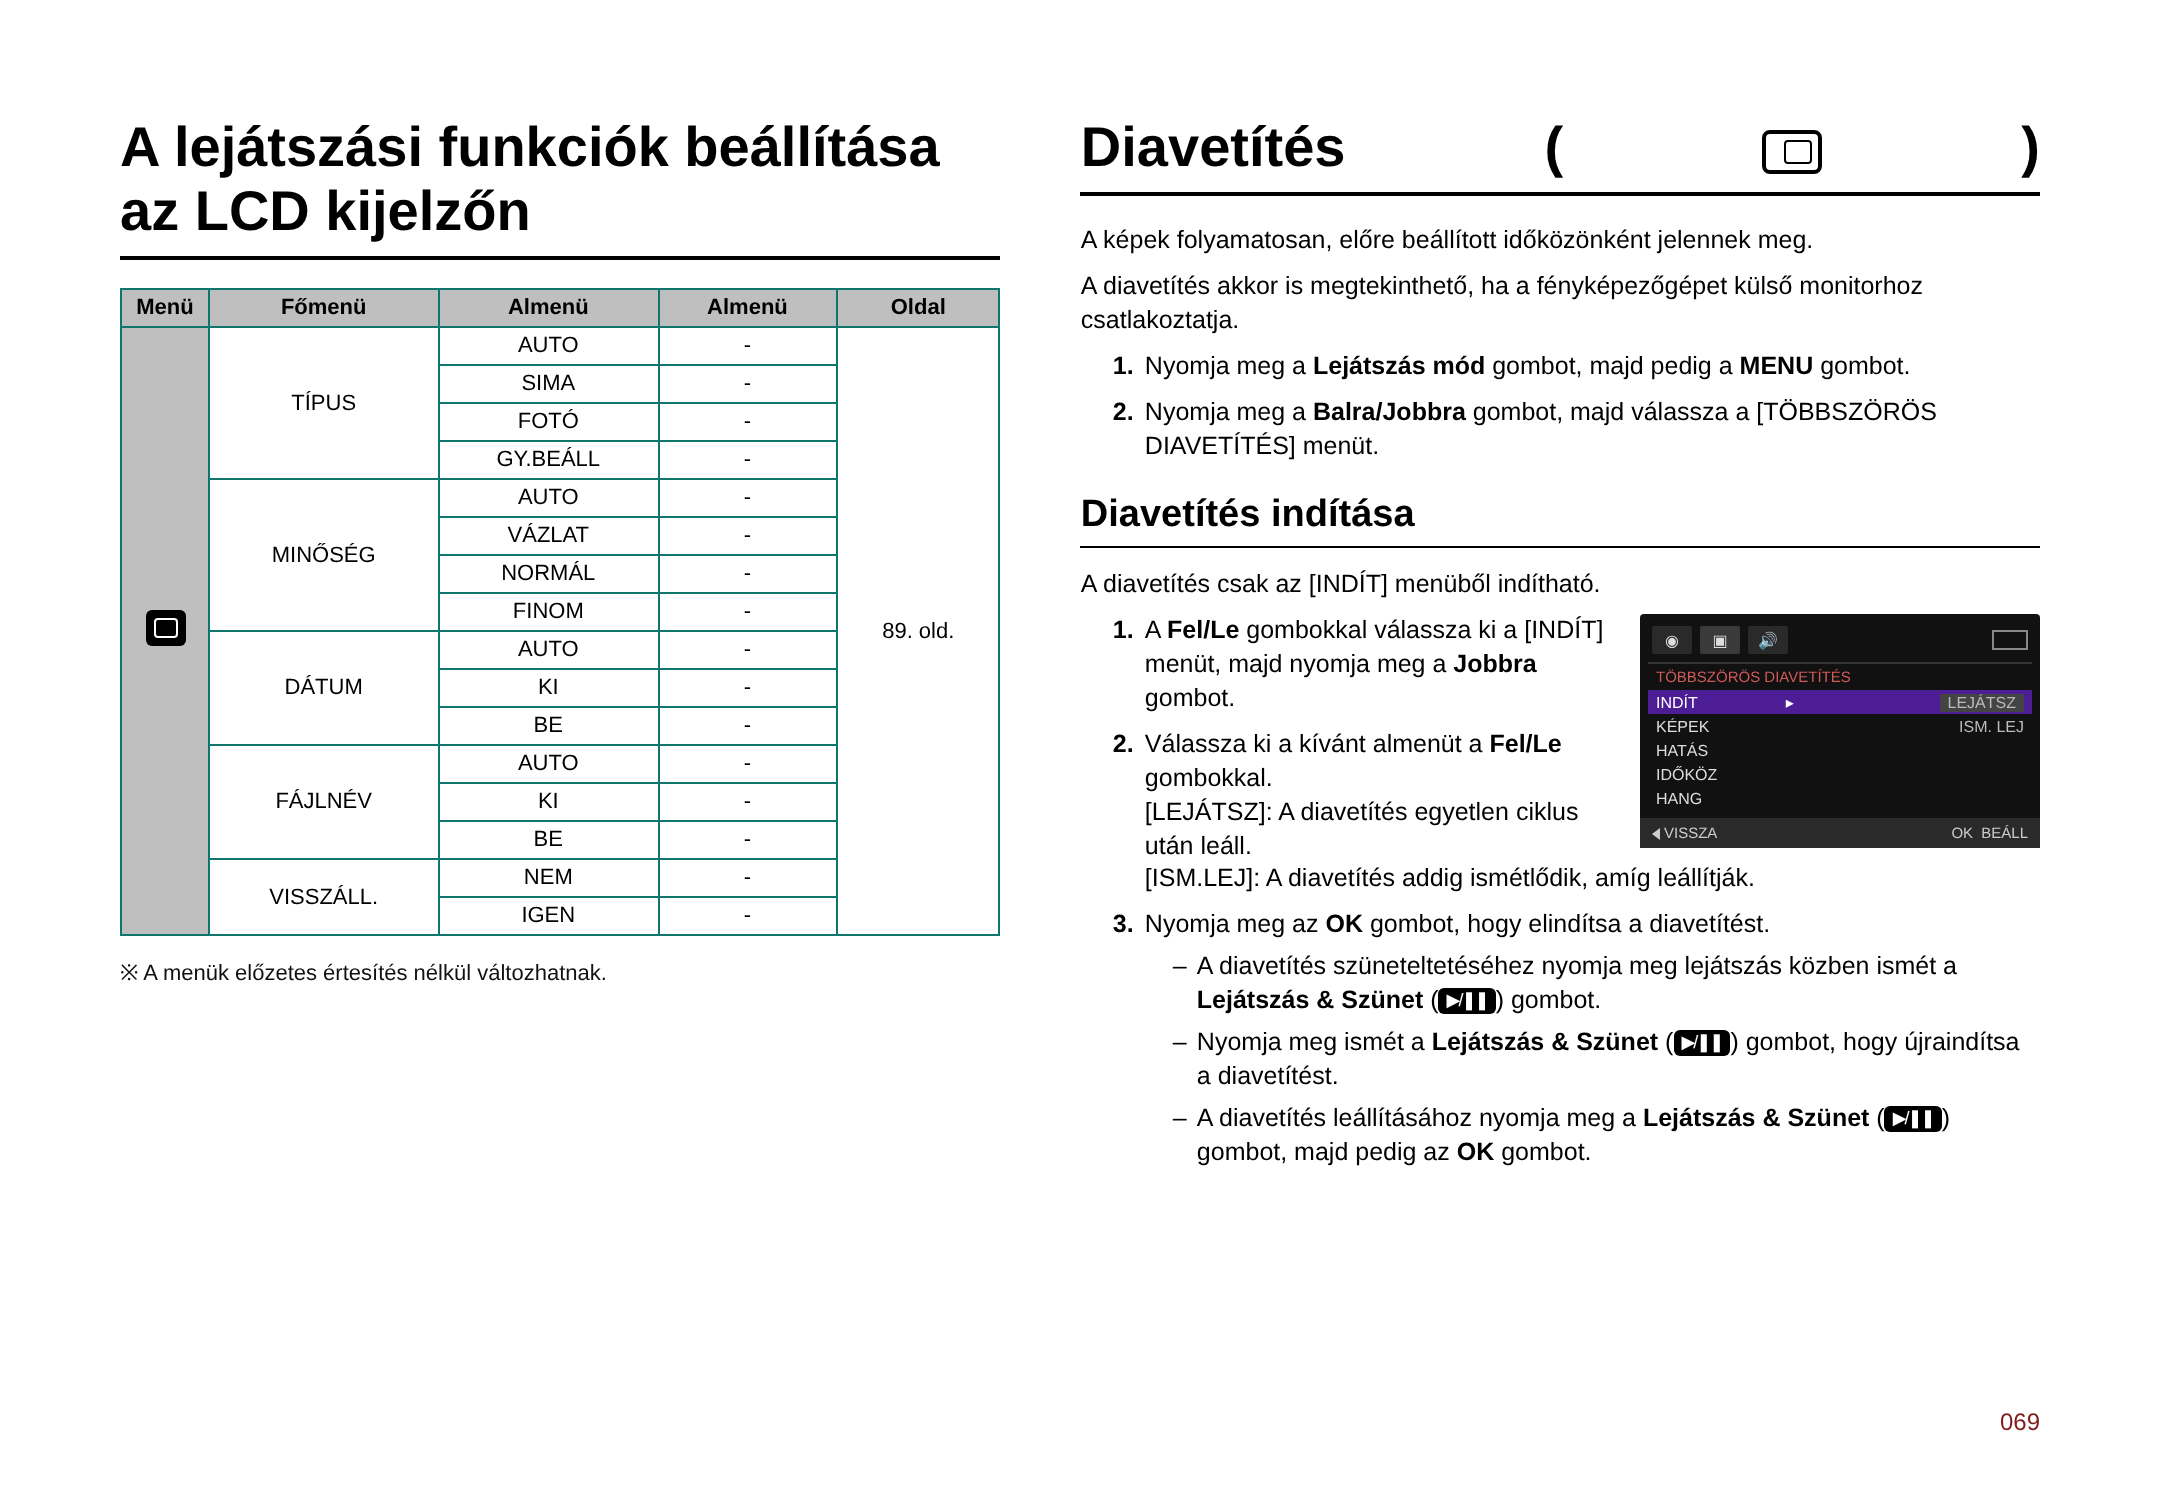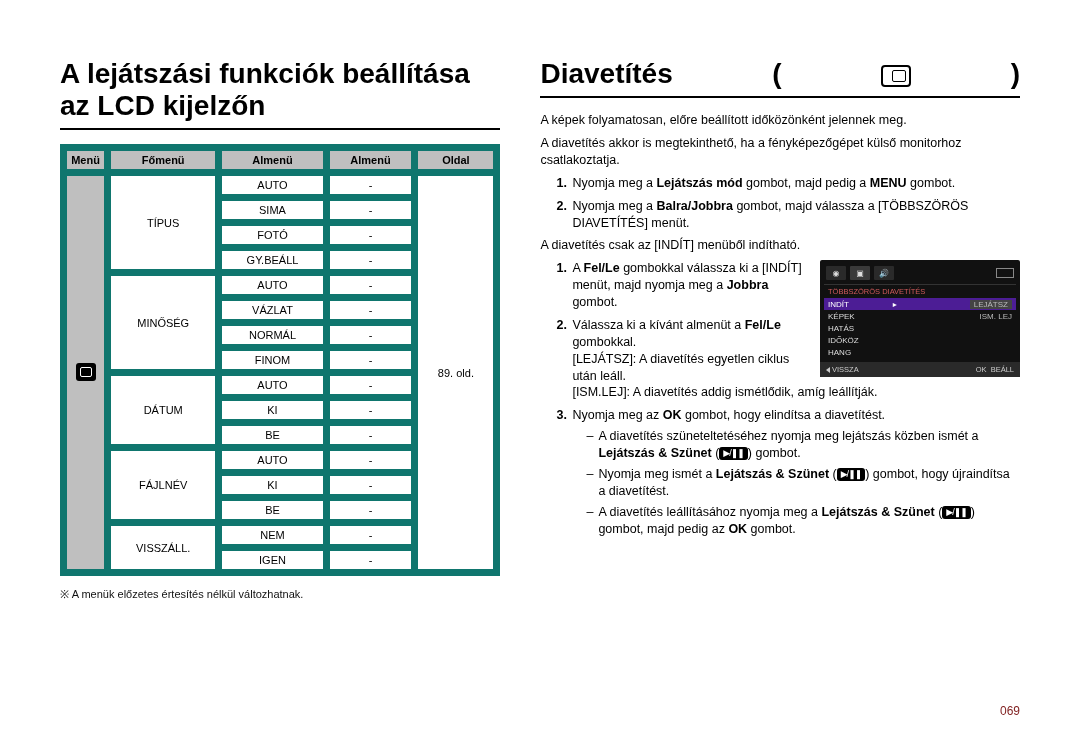--- a/index.html
+++ b/index.html
@@ -86,21 +86,21 @@
   }
   b { font-weight: bold; }
 
   
   table.menu-table {
     width: 100%;
     border-collapse: collapse;
     margin-top: 6px;
   }
   table.menu-table th, table.menu-table td {
-    border: 7px solid #0f766e;
+    border: 1px solid #0f766e;
     font-size: 11px;
     padding: 3px 4px;
     text-align: center;
     vertical-align: middle;
   }
   table.menu-table th {
     background: #bfbfbf;
     font-weight: bold;
   }
   table.menu-table td.menu-icon-cell {
@@ -355,20 +355,21 @@
 
     <ol class="ol-steps">
       <li>
         <span>Nyomja meg a </span><b>Lejátszás mód</b><span> gombot, majd pedig a </span><b>MENU</b><span> gombot.</span>
       </li>
       <li>
         <span>Nyomja meg a </span><b>Balra/Jobbra</b><span> gombot, majd válassza a [TÖBBSZÖRÖS DIAVETÍTÉS] menüt.</span>
       </li>
     </ol>
 
+    <div class="h2">Diavetítés indítása</div>
     <p class="body-text">A diavetítés csak az [INDÍT] menüből indítható.</p>
 
     <div class="step-block">
 
       <div class="lcd-wrap">
         <div class="lcd">
           <div class="lcd-tabs">
             <div class="lcd-tab">◉</div>
             <div class="lcd-tab active">▣</div>
             <div class="lcd-tab">🔊</div>

